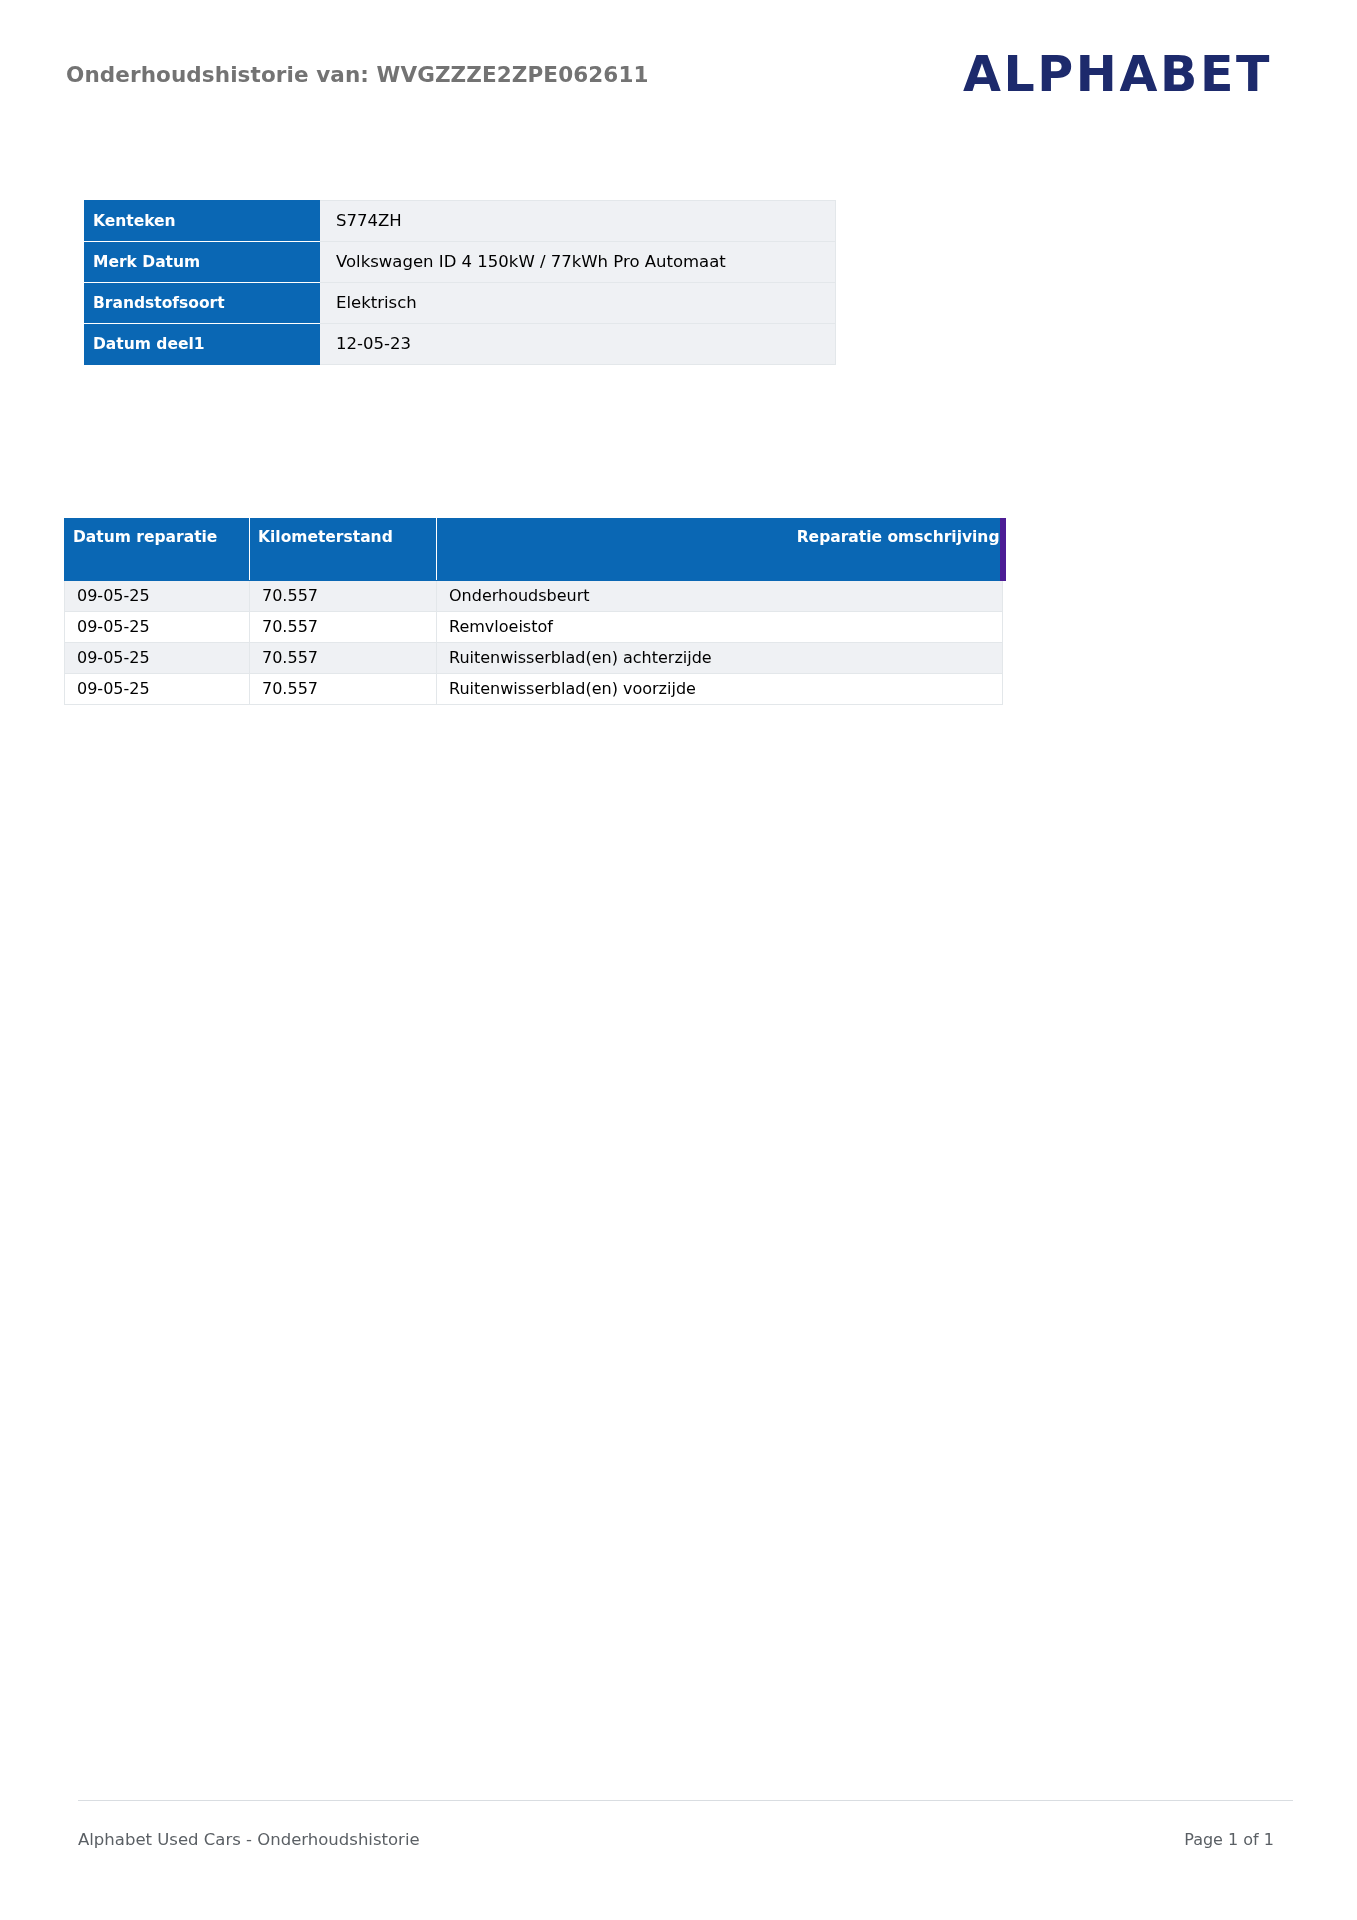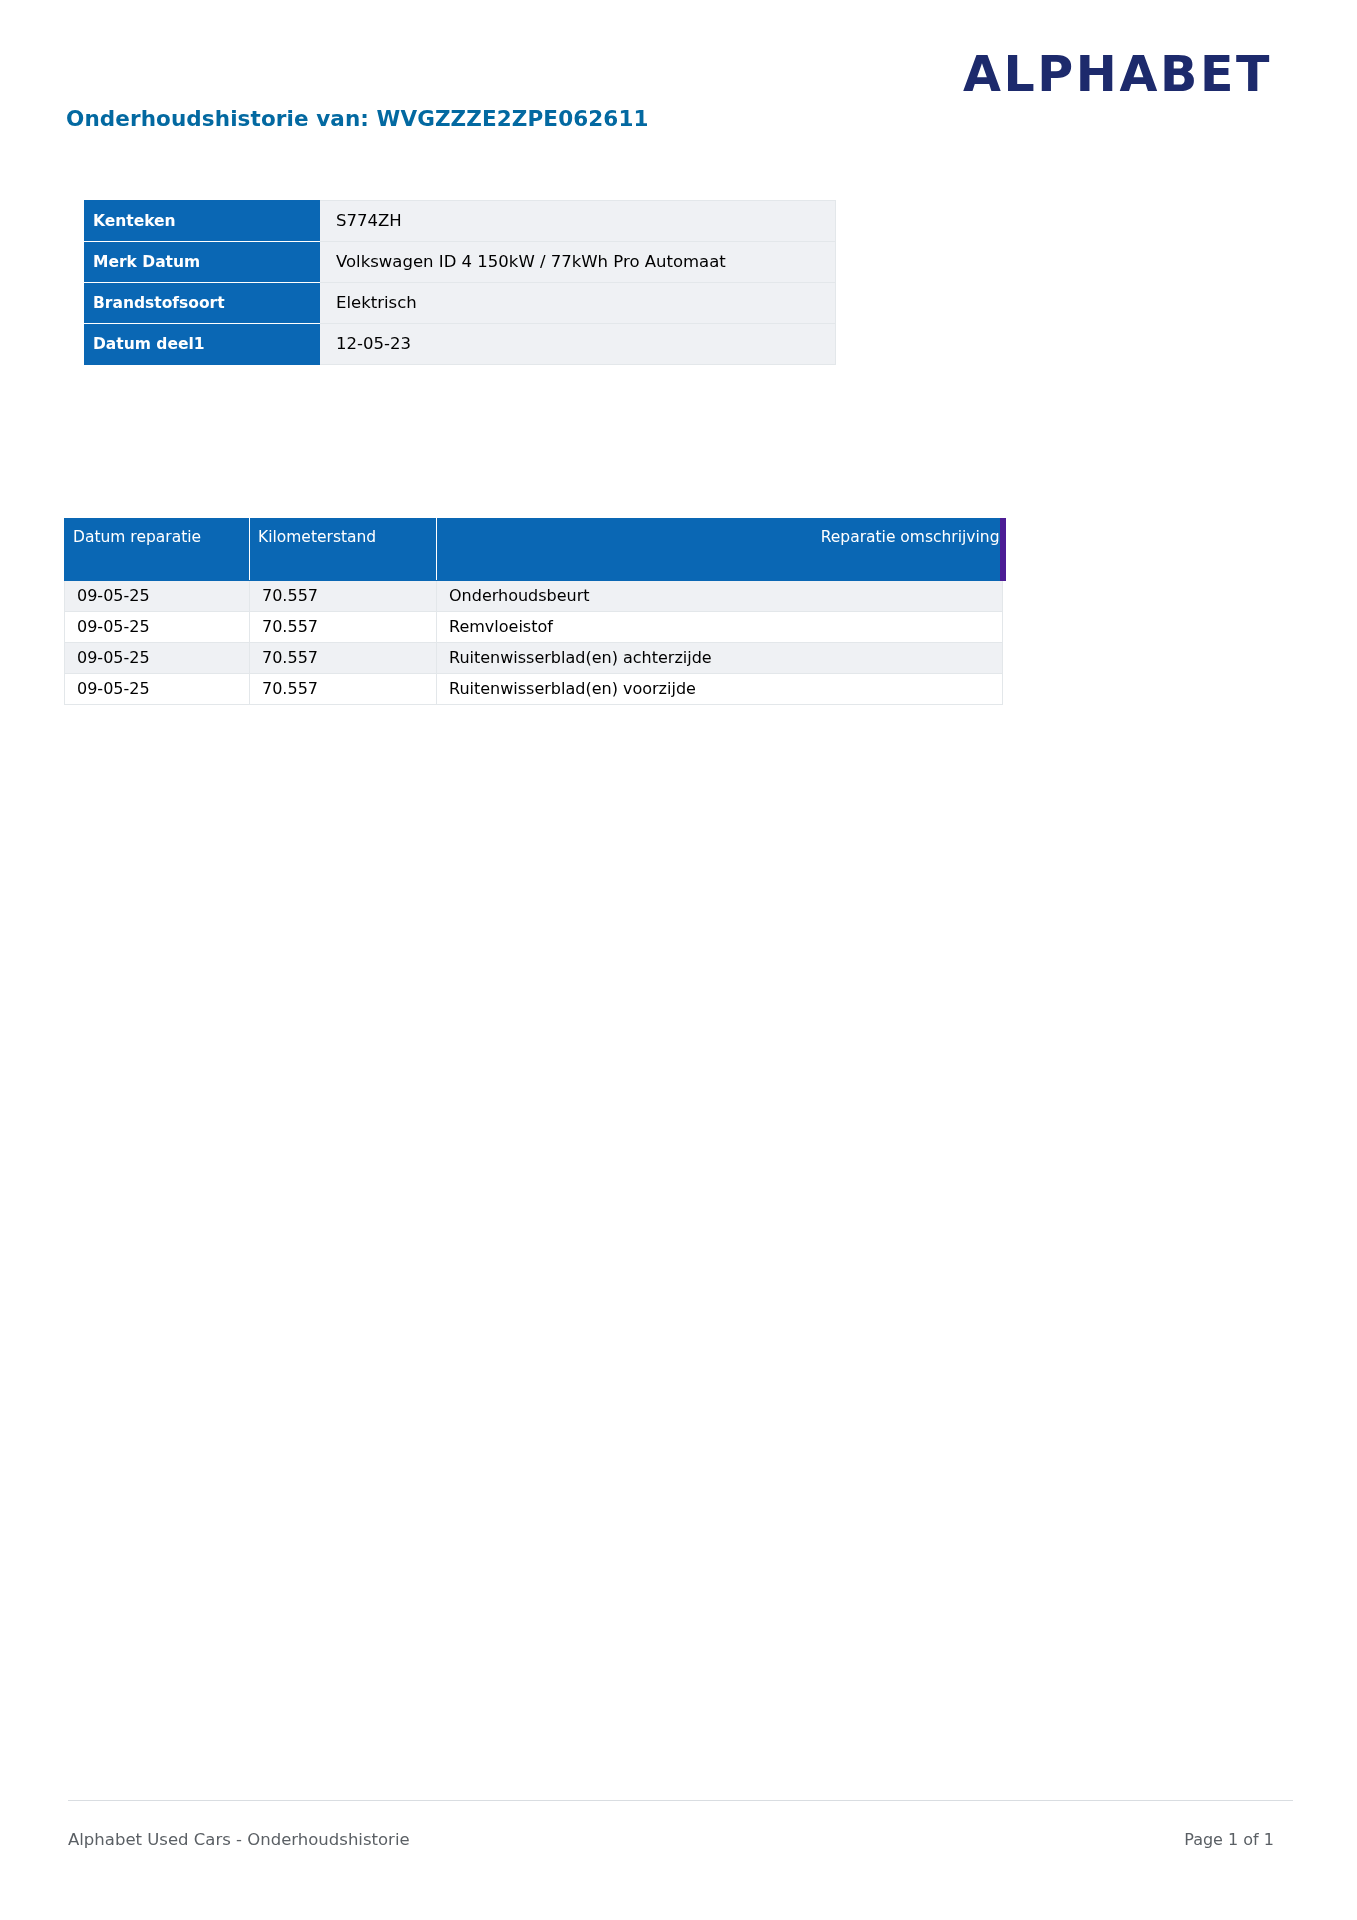--- a/index.html
+++ b/index.html
@@ -29,23 +29,22 @@
     right: 66px;
     height: 70px;
   }
   .doc-title {
     position: absolute;
     top: 8px;
     left: 0;
     font-size: 21.5px;
     font-weight: bold;
     letter-spacing: 0.1px;
-    color: #0369a1;
-    white-space: nowrap;
-    margin-top: 44px;
+    color: #737373;
+    white-space: nowrap;
   }
   .brand-logo {
     position: absolute;
     top: -8px;
     right: 19px;
     font-size: 49px;
     font-weight: bold;
     letter-spacing: 2.6px;
     color: #1d2a6c;
     font-family: "DejaVu Sans", sans-serif;
@@ -94,21 +93,21 @@
     top: 518px;
     left: 64px;
     width: 938px;
     border-collapse: collapse;
     table-layout: fixed;
   }
   .rep-table th {
     background: #0a67b4;
     color: #ffffff;
     font-size: 15.5px;
-    font-weight: normal;
+    font-weight: bold;
     text-align: left;
     vertical-align: top;
     padding: 9px 0 0 8px;
     height: 52px;
     border: 1px solid #0a67b4;
     border-right: 1px solid #ffffff;
     margin-top: 48px;
   }
   .rep-table th:last-child { border-right: 6px solid #4c1d95; text-align: right; }
   .rep-table col.c1 { width: 185px; }
@@ -120,21 +119,21 @@
     border: 1px solid #e3e7ea;
     height: 19px;
     vertical-align: middle;
   }
   .rep-table tbody tr.odd td { background: #eff1f4; }
   .rep-table tbody tr.even td { background: #ffffff; }
 
   
   .footer {
     position: absolute;
-    left: 68px;
+    left: 78px;
     right: 64px;
     bottom: 0;
     height: 120px;
   }
   .footer-line {
     position: absolute;
     top: 0;
     left: 0;
     right: 0;
     height: 1px;

